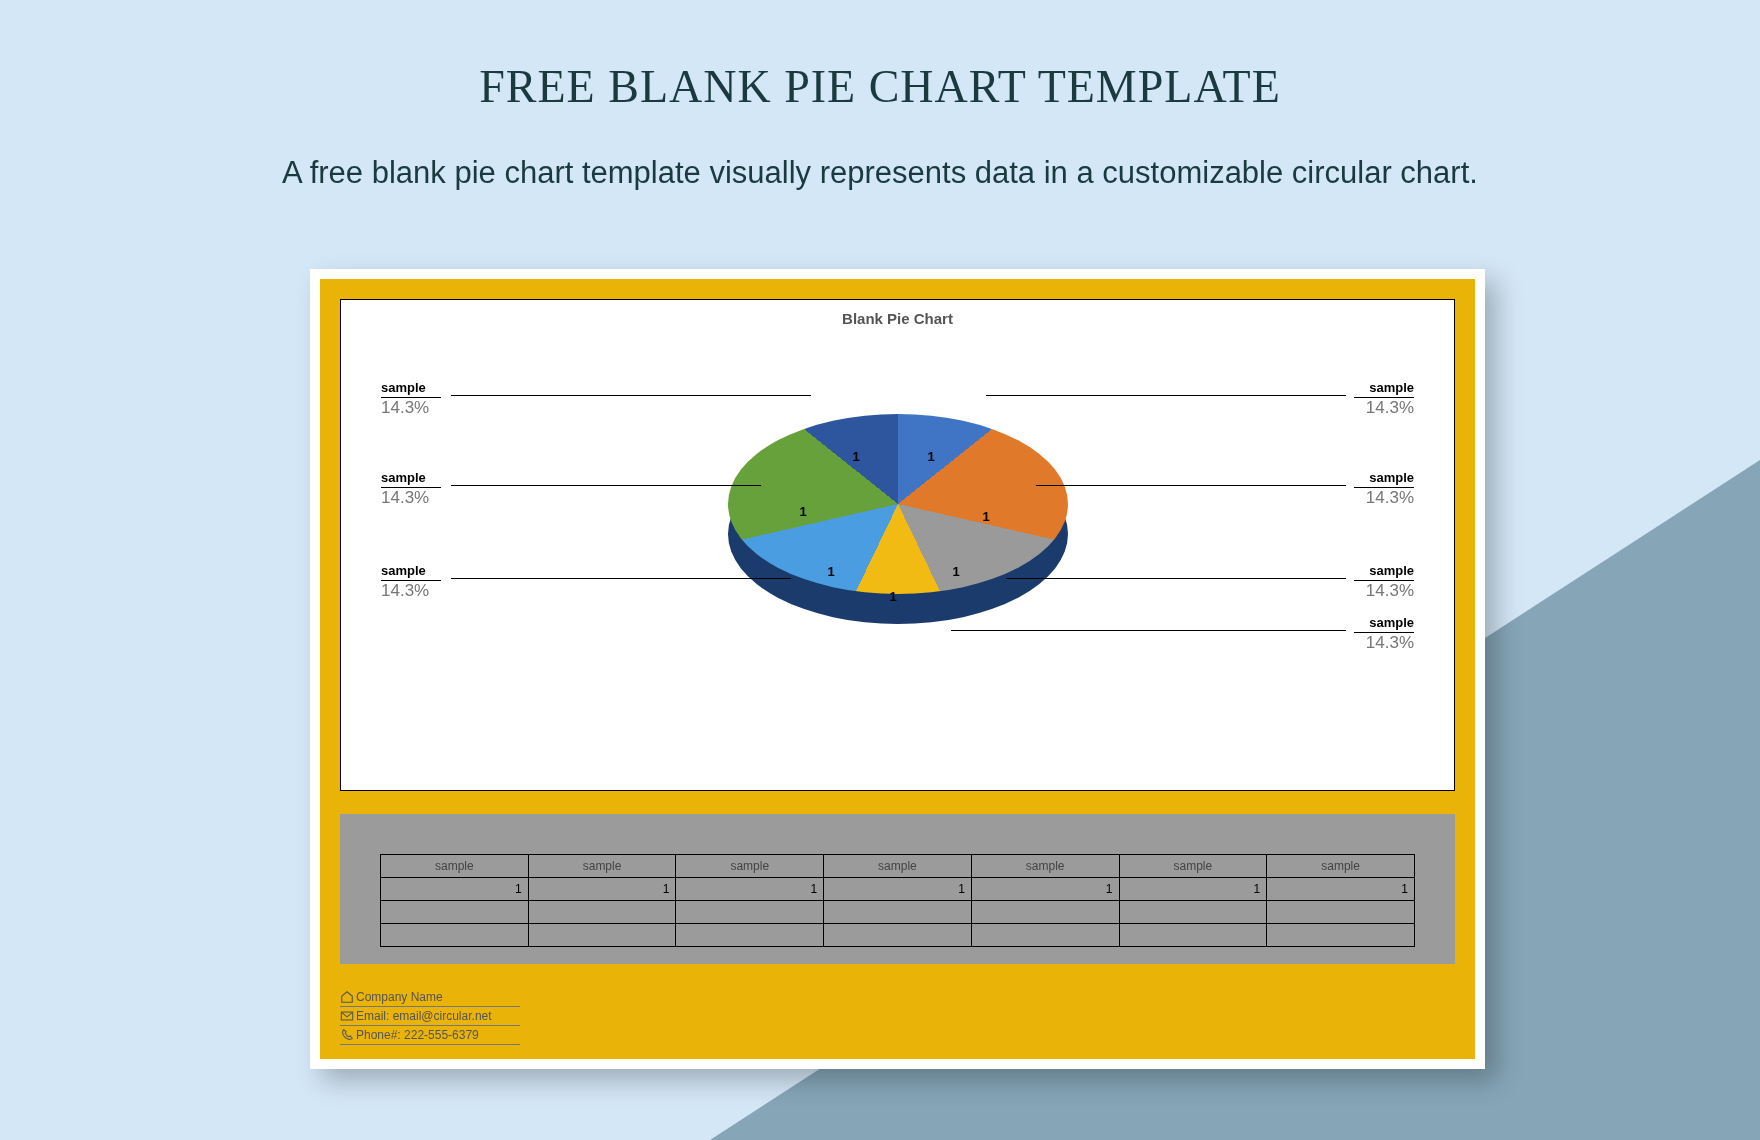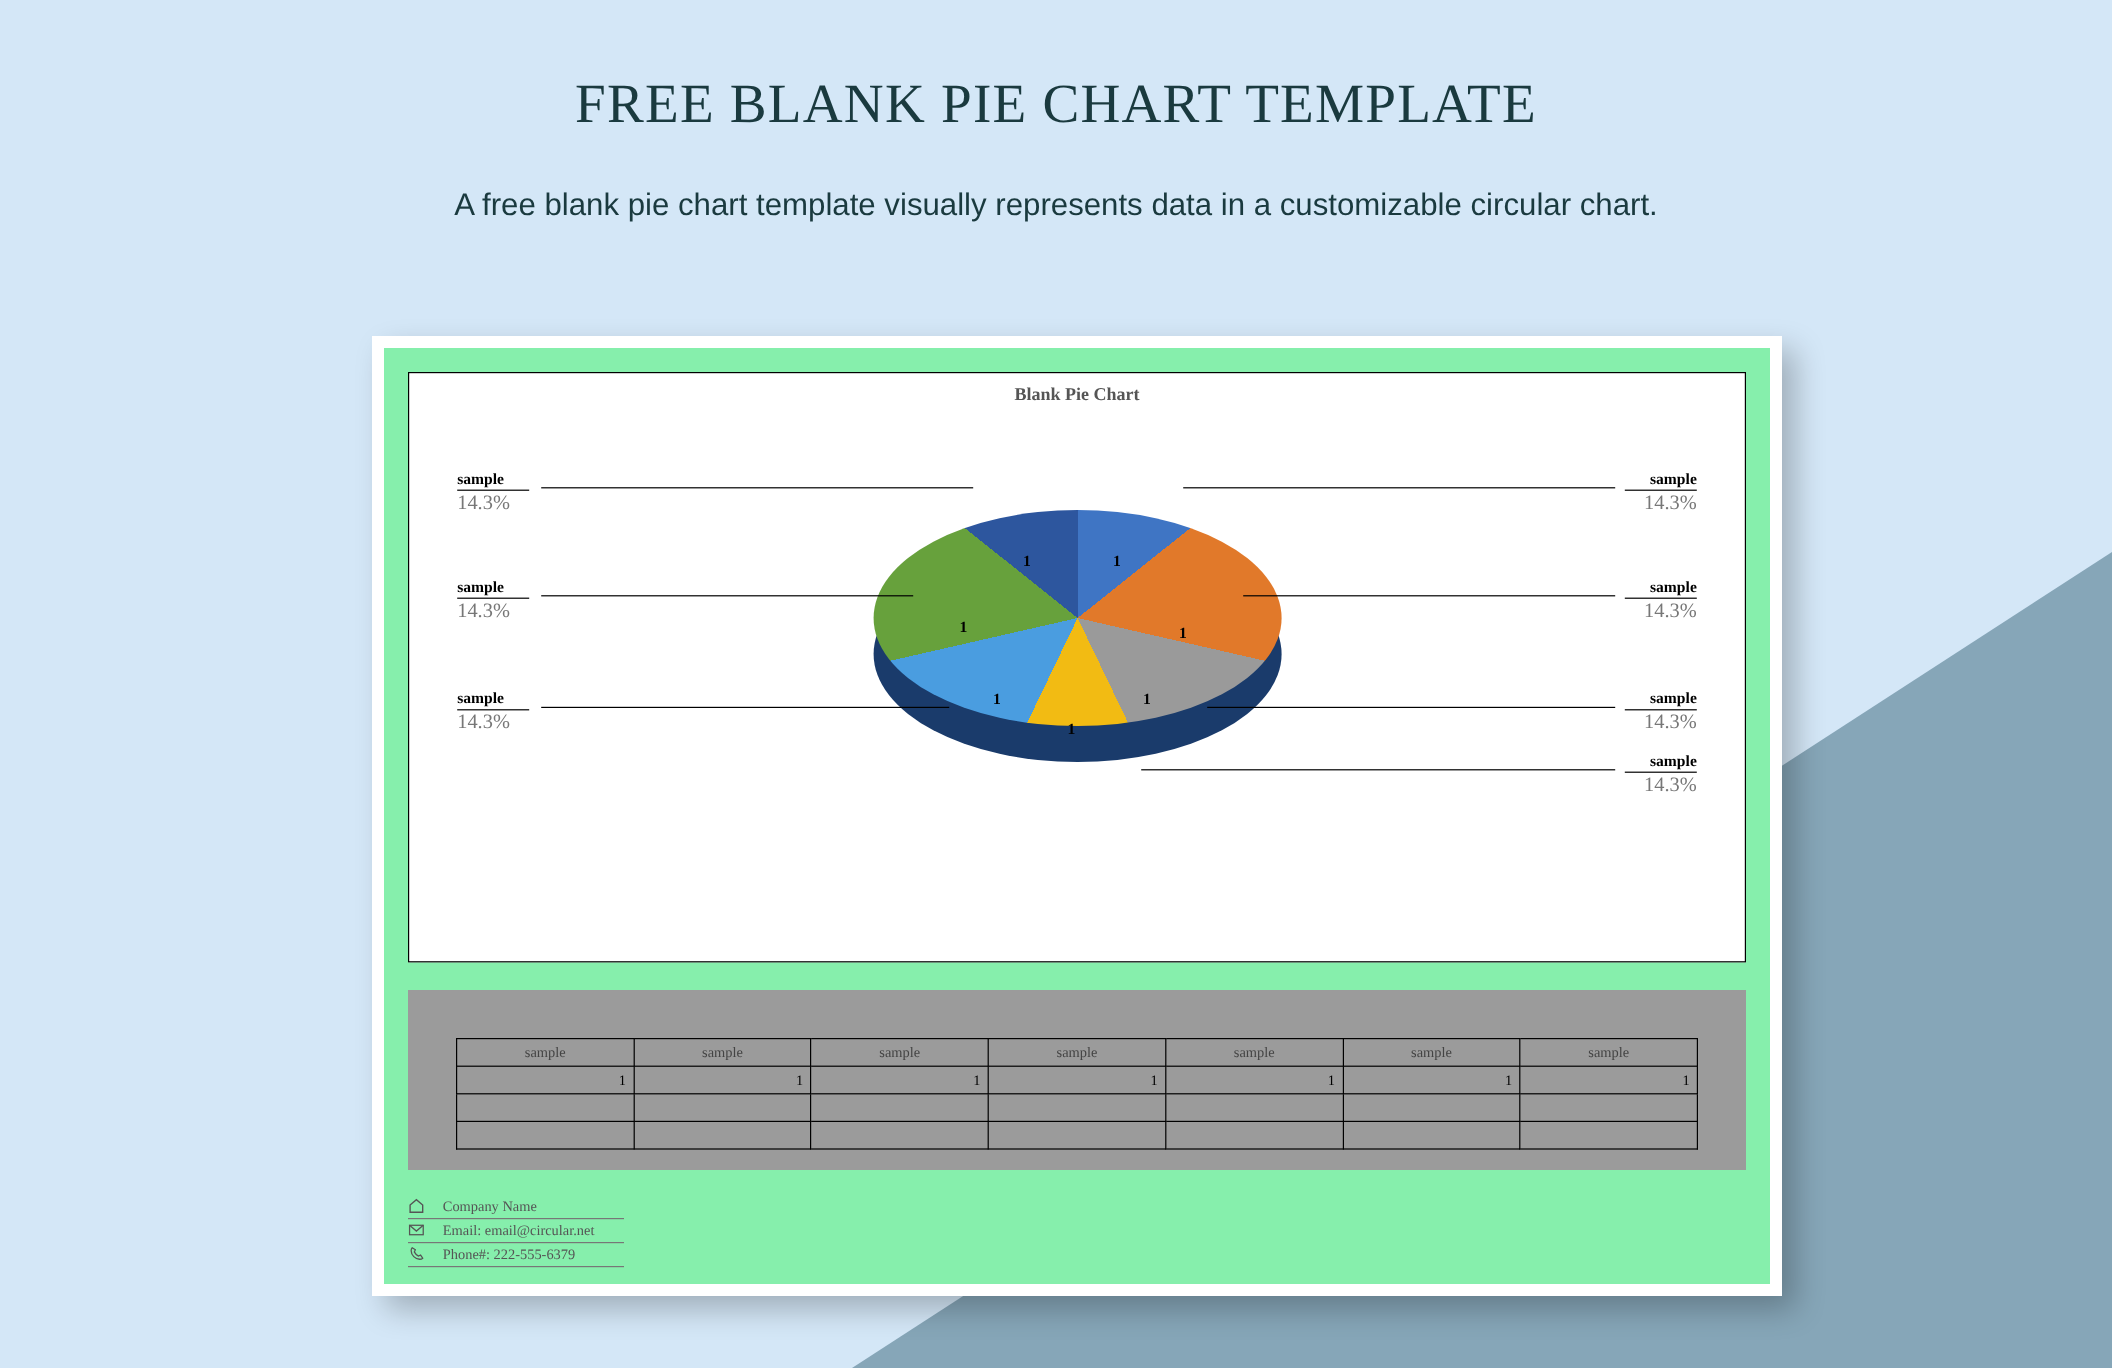--- a/index.html
+++ b/index.html
@@ -1,36 +1,36 @@
 <!DOCTYPE html>
 <html><head>
 <meta charset="utf-8">
 <style>
   html,body{margin:0;padding:0;width:1760px;height:1140px;overflow:hidden;font-family:Arial,Helvetica,sans-serif;}
   .stage{position:relative;width:1760px;height:1140px;background:#d4e7f7;}
   .tri{position:absolute;right:0;bottom:0;width:0;height:0;border-left:1050px solid transparent;border-bottom:680px solid #86a6b8;}
   .page-title{position:absolute;left:0;top:60px;width:100%;text-align:center;font-family:Georgia,'Times New Roman',serif;font-size:46px;letter-spacing:1px;color:#1a3a3f;}
-  .page-sub{position:absolute;left:0;top:155px;width:100%;text-align:center;font-size:26px;color:#1a3a3f;}
-  .card{position:absolute;left:310px;top:280px;width:1155px;height:780px;background:#86efac;border:10px solid #ffffff;box-shadow:12px 12px 24px rgba(0,0,0,.25);font-family:Liberation Serif, serif;}
+  .page-sub{position:absolute;left:0;top:155px;width:100%;text-align:center;font-size:31px;color:#1a3a3f;}
+  .card{position:absolute;left:310px;top:269px;width:1155px;height:780px;background:#eab308;border:10px solid #ffffff;box-shadow:12px 12px 24px rgba(0,0,0,.25);}
   .chartbox{position:absolute;left:20px;top:20px;right:20px;height:490px;background:#ffffff;border:1px solid #000;}
   .chart-title{position:absolute;left:0;top:10px;width:100%;text-align:center;font-weight:bold;font-size:15px;color:#555;}
   .pie-wrap{position:absolute;left:50%;top:58%;transform:translate(-50%,-50%);width:340px;height:340px;}
   .pie-shadow{position:absolute;left:0;top:30px;width:340px;height:180px;border-radius:50%;background:#1a3b6b;}
   .pie-top{position:absolute;left:0;top:0;width:340px;height:180px;border-radius:50%;background:conic-gradient(var(--c0) 0 51.43deg,var(--c1) 51.43deg 102.86deg,var(--c2) 102.86deg 154.29deg,var(--c3) 154.29deg 205.71deg,var(--c4) 205.71deg 257.14deg,var(--c5) 257.14deg 308.57deg,var(--c6) 308.57deg 360deg);}
   .num{position:absolute;font-weight:bold;font-size:13px;color:#000;}
   .lead{position:absolute;height:1px;background:#000;}
   .lbl{position:absolute;font-size:13px;font-weight:bold;color:#000;}
   .pct{position:absolute;font-size:17px;color:#777;}
   .sep{position:absolute;height:1px;background:#000;}
   .tableblock{position:absolute;left:20px;right:20px;top:535px;height:150px;background:#9b9b9b;}
   table.data{position:absolute;left:40px;top:40px;border-collapse:collapse;width:calc(100% - 80px);}
   table.data th,table.data td{border:1px solid #000;font-size:12px;padding:2px 6px;height:18px;text-align:right;font-weight:normal;}
   table.data th{text-align:center;color:#444;}
   .footer{position:absolute;left:20px;bottom:12px;font-size:12px;color:#555;}
-  .footer .row{display:flex;align-items:flex-start;gap:15px;margin:2px 0;}
+  .footer .row{display:flex;align-items:flex-start;gap:2px;margin:2px 0;}
   .footer hr{width:180px;margin:2px 0;border:none;border-top:1px solid #777;}
   .ico{display:inline-flex;width:14px;height:14px;align-items:center;justify-content:center;}
 </style>
 </head>
 <body>
 
 <div class="stage">
   <div class="tri"></div>
   <div class="page-title">FREE BLANK PIE CHART TEMPLATE</div>
   <div class="page-sub">A free blank pie chart template visually represents data in a customizable circular chart.</div>

